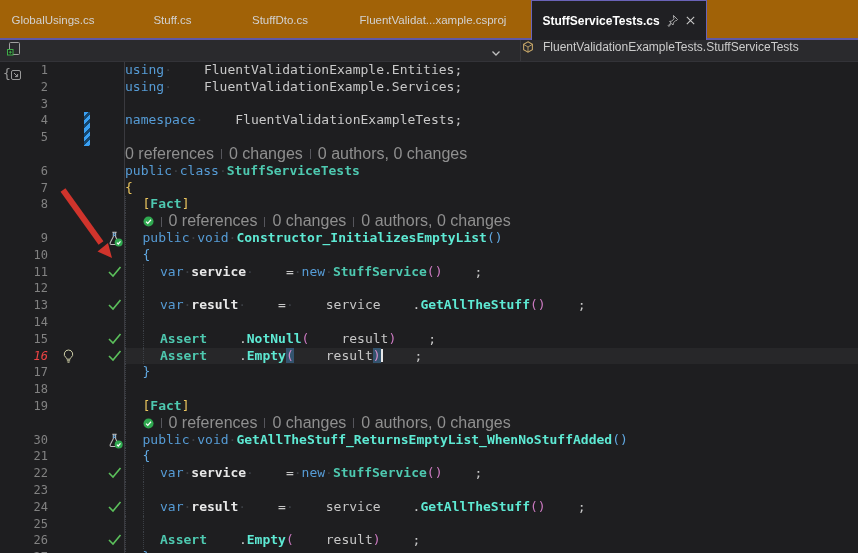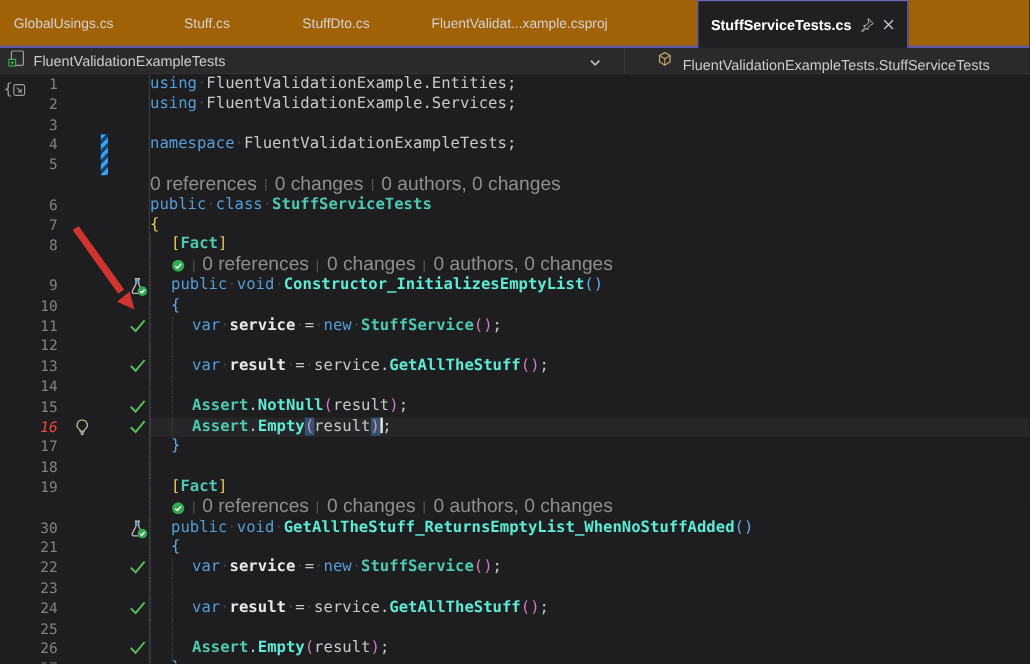--- a/index.html
+++ b/index.html
@@ -14,21 +14,21 @@
   .tab.active { z-index:2; background:#202023; border:1px solid #6a63b8; border-bottom:none;
     color:#ffffff; font-weight:700; font-size:12px; }
   .tab .ticon { display:flex; align-items:center; }
 
   
   .navbar { height:22px; background:#2a2a2d; border-bottom:1px solid #333338; display:flex; }
   .nav-left { width:520px; display:flex; align-items:center; padding:0 6px; position:relative; }
   .nav-left .label { margin-left:7px; }
   .nav-label { color:#cccccc; font-size:12px; }
   .nav-chevron { position:absolute; right:18px; top:5px; }
-  .nav-right { flex:1; display:flex; align-items:flex-end; border-left:1px solid #38383c; padding-left:26px; }
+  .nav-right { flex:1; display:flex; align-items:flex-start; border-left:1px solid #38383c; padding-left:0; }
   .nav-right .label { margin-left:8px; }
 
   
   .editor { position:relative; height:505px; background:#1e1e20; overflow:hidden;
     font-family:"DejaVu Sans Mono", monospace; font-size:13px; }
   .editor::before { content:""; position:absolute; left:124px; top:0; bottom:0; width:1px; background:#3a3a3f; }
   .margin-icon { position:absolute; left:3px; top:3px; z-index:3; }
 
   .row { position:relative; display:flex; height:16.8px; line-height:16.8px; }
   .gut { position:relative; width:125px; flex:0 0 125px; }
@@ -37,21 +37,21 @@
   .gmark { position:absolute; left:107px; top:1px; }
   .gbulb { position:absolute; left:62px; top:1px; }
   .gchange { position:absolute; left:84px; top:0; bottom:0; width:6px;
     background:repeating-linear-gradient(135deg,#3aa0f3 0 3px,#15466e 3px 6px); }
   .content { flex:1; white-space:pre; color:#c8c8c8; }
   .row.current .content { background:rgba(255,255,255,0.045); }
   .ind { display:inline-block; width:17.5px; height:16.8px; border-left:1px dotted #3c4046; vertical-align:top; }
   .ind.guided { border-left:1px dotted #3c4046; }
 
   .tk-k { color:#569cd6; }
-  .tk-f { color:#c8c8c8; }
+  .tk-f { color:#c8c8c8;margin-left:32px; }
   .tk-t { color:#4ec9b0;font-weight:bold; }
   .tk-m { color:#5eead4; font-weight:700; }
   .tk-v { color:#e8e8e8; font-weight:700; }
   .tk-g { color:#eac55e; }
   .tk-b { color:#61a9e2; }
   .tk-p { color:#cd7ac2; }
   .tk-h { color:#d48cca; background:#33536e; }
   .tk-w { color:#3c4046; }
   .tk-cur { display:inline-block; width:0; height:13px; border-left:2px solid #e8e8e8; vertical-align:-2px; }
 
@@ -72,21 +72,21 @@
     </div>
     <div class="tab" style="width: 105px;">
       <span>Stuff.cs</span>
     </div>
     <div class="tab" style="width: 110px;">
       <span>StuffDto.cs</span>
     </div>
     <div class="tab" style="width: 196px;">
       <span>FluentValidat...xample.csproj</span>
     </div>
-    <div class="tab active" style="width: 176px; margin-left: 50px;">
+    <div class="tab active" style="width: 176px; ">
       <span>StuffServiceTests.cs</span>
       <span class="ticon">
         <svg width="13" height="13" viewBox="0 0 16 16">
           <path d="M9.2 1.8 l5 5 -1.6 1.6 -.5-.5 -3 3 -.4 2.6 -1.7-1.7 -3.6 3.6 -.9-.9 3.6-3.6 -1.7-1.7 2.6-.4 3-3 -.5-.5 Z" fill="none" stroke="#c8c8c8" stroke-width="1"></path>
         </svg>
       </span>
       <span class="ticon">
         <svg width="11" height="11" viewBox="0 0 12 12">
           <path d="M2 2 L10 10 M10 2 L2 10" stroke="#c8c8c8" stroke-width="1.2"></path>
         </svg>
@@ -96,21 +96,20 @@
 
 <div class="navbar">
   <div class="nav-left">
     <span class="ticon">
       <svg width="15" height="15" viewBox="0 0 15 15">
         <rect x="3.5" y="1.5" width="10" height="12" rx="1" fill="none" stroke="#a0a0a0"></rect>
         <rect x="1.5" y="8.5" width="5.5" height="5.5" fill="#1e1e20" stroke="#3fae49"></rect>
         <path d="M2.8 11.2h3 M4.3 9.7v3" stroke="#3fae49" stroke-width="1" fill="none"></path>
       </svg>
     </span>
-    <span class="nav-label label">FluentValidationExampleTests</span>
     <span class="nav-chevron">
       <svg width="12" height="12" viewBox="0 0 12 12">
           <path d="M2.5 4.5 L6 8 L9.5 4.5" fill="none" stroke="#c0c0c0" stroke-width="1.3"></path>
         </svg>
     </span>
   </div>
   <div class="nav-right">
     <span class="ticon">
       <svg width="14" height="14" viewBox="0 0 16 16">
         <path d="M8 2 L13 5 v6 L8 14 L3 11 V5 Z" fill="none" stroke="#c9a96a" stroke-width="1.2"></path>

